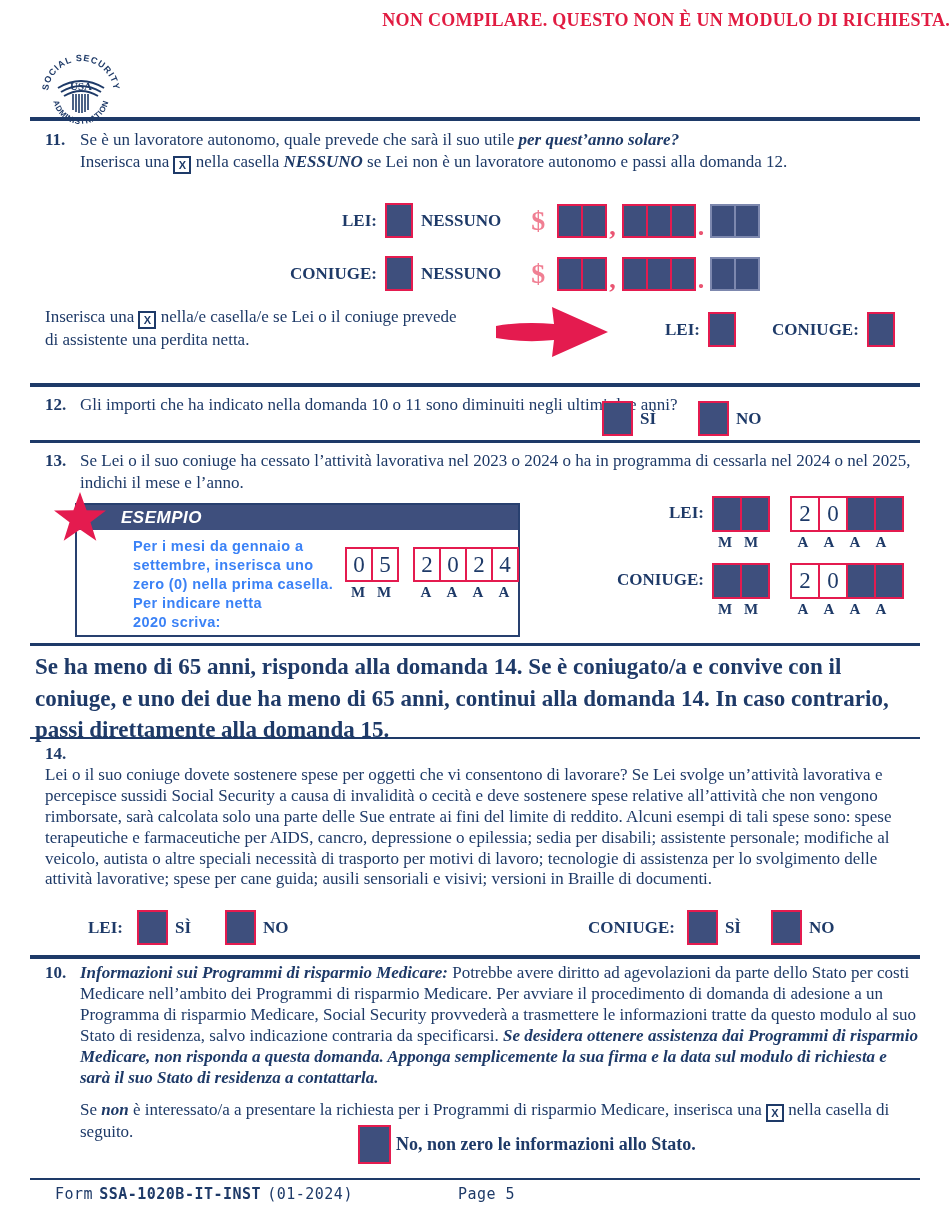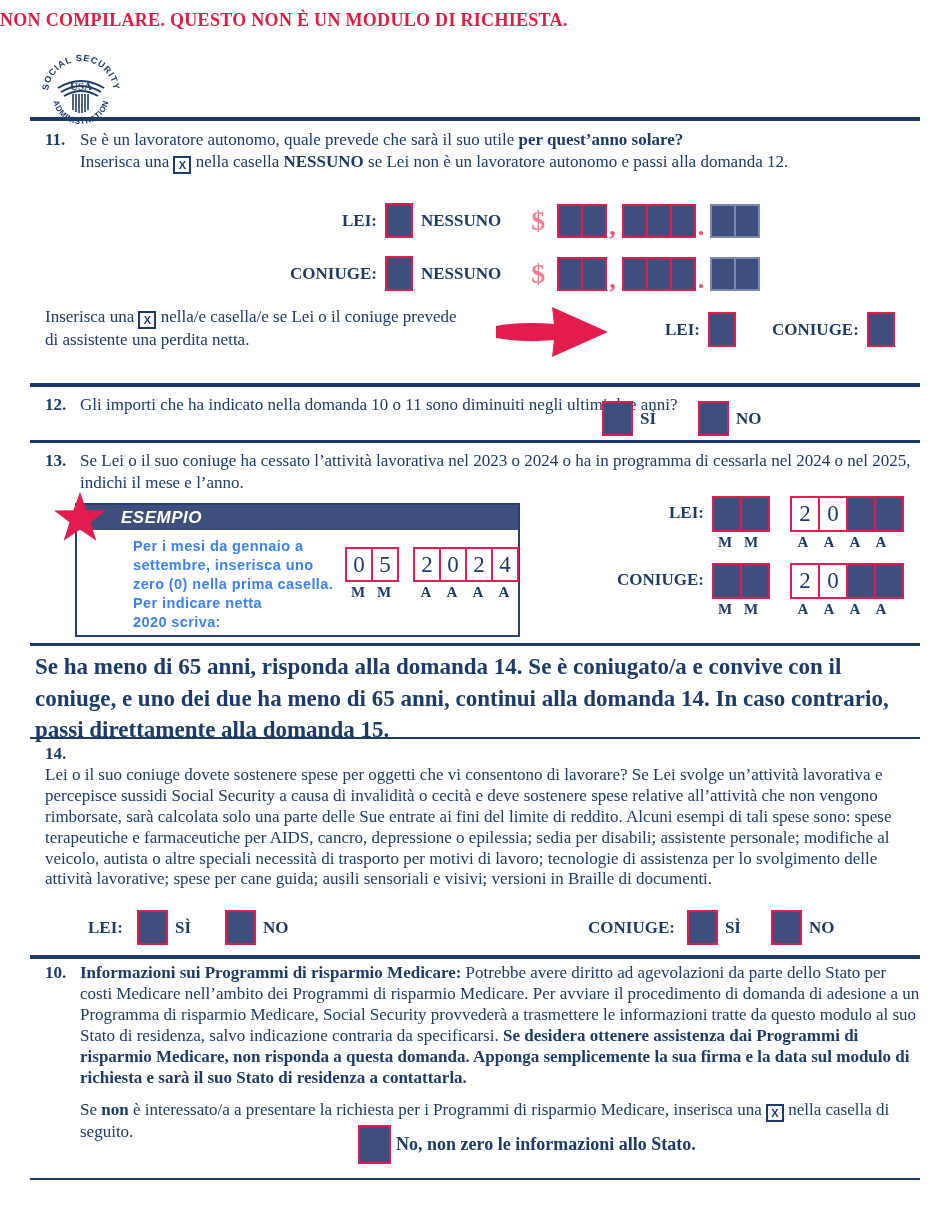--- a/index.html
+++ b/index.html
@@ -1,25 +1,25 @@
 <!DOCTYPE html>
 <html><head>
 <meta charset="utf-8">
 <style>
   html,body{margin:0;padding:0;background:#fff;}
   .page{position:relative;width:950px;height:1230px;background:#ffffff;overflow:hidden;
         font-family:"Liberation Serif",serif;color:#1e3a68;}
-  .warning{position:absolute;top:10px;left:0;width:100%;text-align:left;
+  .warning{position:absolute;top:10px;left:0;width:100%;text-align:right;
            color:#e11b41;font-size:18px;font-weight:600;letter-spacing:.3px;}
   .logo{position:absolute;top:46px;left:38px;width:86px;height:86px;}
   .hr{position:absolute;left:30px;right:30px;background:#1e3a68;}
   .q{position:absolute;left:45px;right:30px;display:flex;font-size:17px;line-height:1.32;}
   .qnum{width:35px;flex-shrink:0;font-weight:bold;}
   .qtext{flex:1;}
-  .b{font-weight:bold;}
+  .b{font-weight:bold;font-style:italic;}
   .xbox{display:inline-block;width:14px;height:14px;border:2px solid #1e3a68;
         font:bold 11px/14px "Liberation Sans",sans-serif;text-align:center;
         vertical-align:-2px;color:#1e3a68;}
   
   .cb{display:inline-block;width:24px;height:31px;background:#3e4f7d;border:2.5px solid #e41b4f;box-sizing:content-box;}
   .cb.mid{width:27px;height:31px;}
   .cb.big{width:29px;height:35px;}
   
   .money-row{position:absolute;left:285px;display:flex;align-items:center;}
   .money-row .lbl{width:92px;text-align:right;font-weight:bold;font-size:17px;margin-right:8px;}
@@ -329,14 +329,20 @@
     </div>
   </div>
 
   <div class="ansrow" style="left:358px;top:1125px;">
     <span class="cb big"></span>
     <span class="yn" style="font-size:18px;margin-left:5px;">No, non zero le informazioni allo Stato.</span>
   </div>
 
   <div class="hr" style="top:1178px;height:2px;left:30px;right:30px;"></div>
 
+  <div class="footer">
+    <span>Form</span>
+    <span class="fnum">SSA-1020B-IT-INST</span>
+    <span>(01-2024)</span>
+    <span class="fpage">Page 5</span>
+  </div>
 
 </div>
 
 </body></html>

